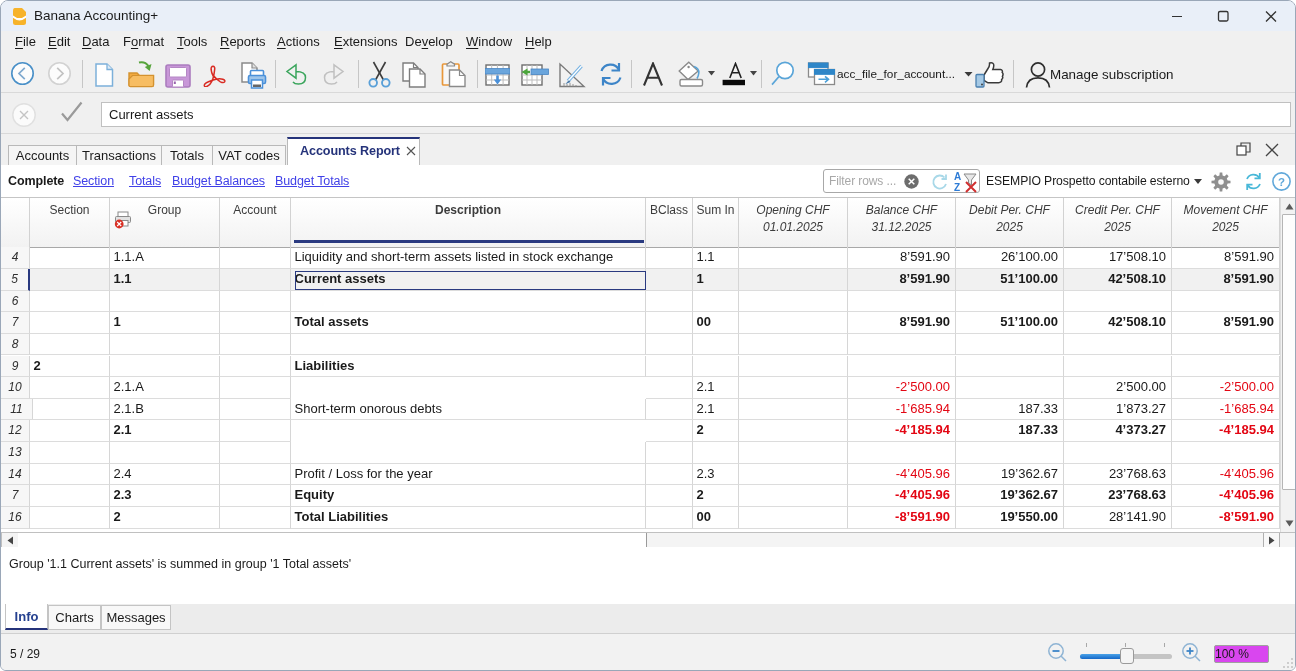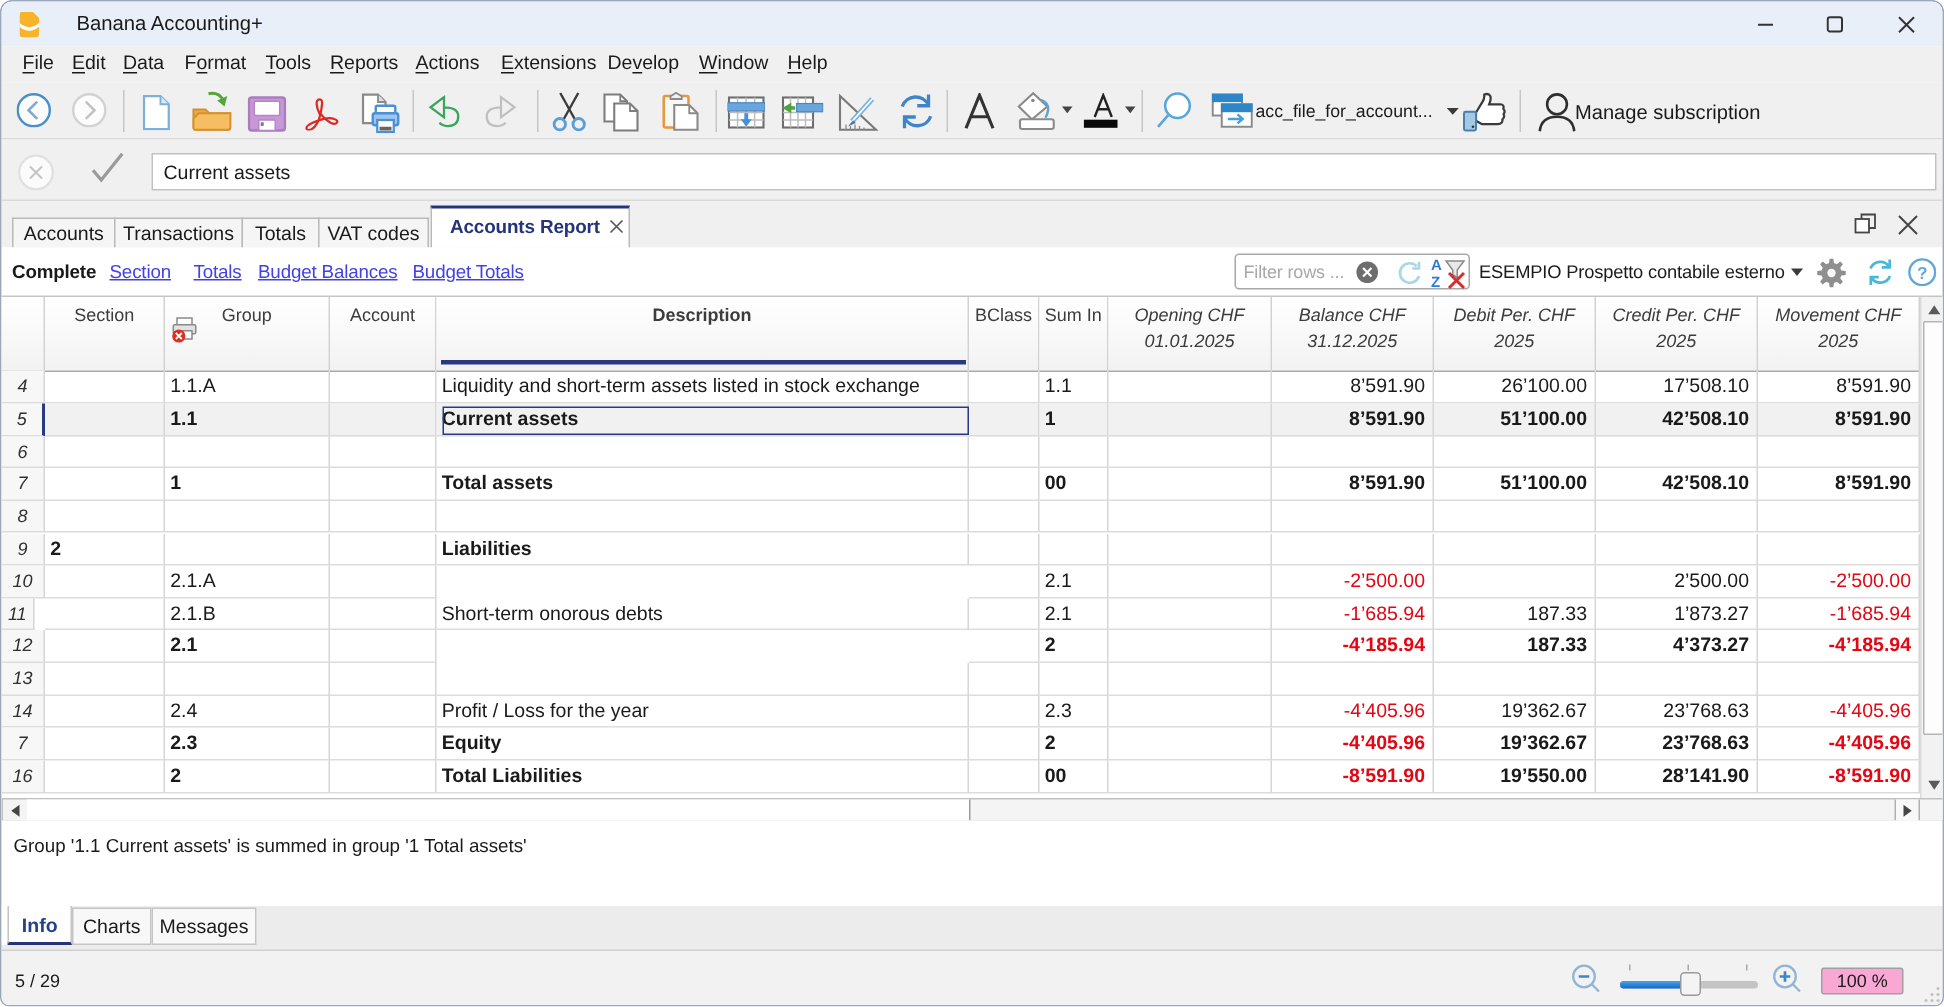--- a/index.html
+++ b/index.html
@@ -1,21 +1,21 @@
 <!DOCTYPE html>
 <html><head>
 <meta charset="utf-8">
 <style>
 * { margin:0; padding:0; box-sizing:border-box; }
 html,body { width:1296px; height:671px; background:#ffffff; font-family:"Liberation Sans", sans-serif; }
 #win { position:relative; width:1296px; height:671px; background:#ffffff; border:1px solid #9aa7b8; border-radius:8px 8px 6px 6px; overflow:hidden; }
 .abs { position:absolute; }
 
 #titlebar { position:absolute; left:0; top:0; width:100%; height:30px; background:#e9eff8; }
-#titlebar .title { position:absolute; left:50px; top:7px; font-size:13.5px; color:#1a1a1a; }
+#titlebar .title { position:absolute; left:33px; top:7px; font-size:13.5px; color:#1a1a1a; }
 .winbtn { position:absolute; top:0; height:30px; }
 
 #menubar { position:absolute; left:0; top:30px; width:100%; height:24px; background:#f0f0f0; font-size:13px; color:#1a1a1a; }
 #menubar span.mi { position:absolute; top:3px; }
 #menubar u { text-decoration:underline; text-underline-offset:2px; }
 
 #toolbar { position:absolute; left:0; top:54px; width:100%; height:38px; background:#f0f0f0; border-bottom:1px solid #d9d9d9; }
 .tsep { position:absolute; top:5px; height:28px; width:1px; background:#c6c6c6; }
 .ticon { position:absolute; }
 
@@ -407,21 +407,21 @@
         <div class="cell" style="left:219px;width:71px;padding-left:3.5px;"></div>
         <div class="cell" style="left:645px;width:47px;padding-left:3.5px;"></div>
         <div class="cell" style="left:692px;width:46px;padding-left:3.5px;">2.1</div>
         <div class="cell num" style="left:738px;width:109px;"></div>
         <div class="cell num red" style="left:847px;width:108px;">-2’500.00</div>
         <div class="cell num" style="left:955px;width:108px;"></div>
         <div class="cell num" style="left:1063px;width:108px;">2’500.00</div>
         <div class="cell num red" style="left:1171px;width:108px;">-2’500.00</div>
       </div>
       <div class="row" style="top:200.82px">
-        <div class="cell rn" style="left:0px;width:22px;">11</div>
+        <div class="cell rn" style="left:0px;width:32px;">11</div>
         <div class="cell" style="left:29px;width:80px;padding-left:3.5px;"></div>
         <div class="cell" style="left:109px;width:110px;padding-left:3.5px;">2.1.B</div>
         <div class="cell" style="left:219px;width:71px;padding-left:3.5px;"></div>
         <div class="cell" style="left:290px;width:355px;padding-left:3.5px;">Short-term onorous debts</div>
         <div class="cell" style="left:645px;width:47px;padding-left:3.5px;"></div>
         <div class="cell" style="left:692px;width:46px;padding-left:3.5px;">2.1</div>
         <div class="cell num" style="left:738px;width:109px;"></div>
         <div class="cell num red" style="left:847px;width:108px;">-1’685.94</div>
         <div class="cell num" style="left:955px;width:108px;">187.33</div>
         <div class="cell num" style="left:1063px;width:108px;">1’873.27</div>
@@ -486,21 +486,21 @@
         <div class="cell rn" style="left:0px;width:29px;">16</div>
         <div class="cell" style="left:29px;width:80px;padding-left:3.5px;"></div>
         <div class="cell" style="left:109px;width:110px;padding-left:3.5px;font-weight:bold;">2</div>
         <div class="cell" style="left:219px;width:71px;padding-left:3.5px;"></div>
         <div class="cell" style="left:290px;width:355px;padding-left:3.5px;font-weight:bold;">Total Liabilities</div>
         <div class="cell" style="left:645px;width:47px;padding-left:3.5px;"></div>
         <div class="cell" style="left:692px;width:46px;padding-left:3.5px;font-weight:bold;">00</div>
         <div class="cell num" style="left:738px;width:109px;"></div>
         <div class="cell num red" style="left:847px;width:108px;font-weight:bold;">-8’591.90</div>
         <div class="cell num" style="left:955px;width:108px;font-weight:bold;">19’550.00</div>
-        <div class="cell num" style="left:1063px;width:108px;font-weight:bold;">28’141.90</div>
+        <div class="cell num" style="left:1063px;width:108px;font-weight:normal;">28’141.90</div>
         <div class="cell num red" style="left:1171px;width:108px;font-weight:bold;">-8’591.90</div>
       </div>
       <div style="position:absolute;left:293.5px;top:73.1px;width:351px;height:19.2px;border:1.6px solid #2a3a80;z-index:5"></div>
       <div id="vscroll">
 <svg style="position:absolute;left:4px;top:5px" width="9" height="7">
           <path d="M4.5 0.5 L8.5 6.5 L0.5 6.5 Z" fill="#5a5a5a"></path>
         </svg>
 <div style="position:absolute;left:1px;top:16px;width:14px;height:276px;background:#fdfdfd;border:1px solid #b5b5b5;border-radius:1px"></div>
 <svg style="position:absolute;left:4px;top:322px" width="9" height="7">
           <path d="M4.5 6.5 L8.5 0.5 L0.5 0.5 Z" fill="#5a5a5a"></path>
@@ -538,21 +538,21 @@
       <div class="abs" style="left:1163px;top:9px;width:1px;height:4px;background:#a8a8a8"></div>
       <div class="abs" style="left:1079px;top:20px;width:92px;height:5px;background:#c4c4c4;border-radius:2.5px"></div>
       <div class="abs" style="left:1079px;top:20px;width:47px;height:5px;background:linear-gradient(#4aa2e8,#1468c8);border-radius:2.5px"></div>
       <div class="abs" style="left:1119px;top:14px;width:14px;height:16px;background:#f4f4f4;border:1px solid #9a9a9a;border-radius:3px"></div>
       <svg class="abs" style="left:1180px;top:8px" width="21" height="21" viewBox="0 0 21 21">
         <circle cx="9" cy="9" r="7.2" fill="none" stroke="#8fb4d4" stroke-width="1.5"></circle>
         <line x1="5.5" y1="9" x2="12.5" y2="9" stroke="#3d85c8" stroke-width="1.8"></line>
         <line x1="9" y1="5.5" x2="9" y2="12.5" stroke="#3d85c8" stroke-width="1.8"></line>
         <line x1="14.2" y1="14.2" x2="19" y2="19" stroke="#8fb4d4" stroke-width="1.5"></line>
       </svg>
-      <div class="abs" style="left:1213px;top:11px;width:55px;height:18px;background:#f9a8d4;border:1px solid #a0a0a0;border-radius:2px;font-size:12px;color:#1a1a1a;text-align:center;line-height:17px">100 %</div>
+      <div class="abs" style="left:1213px;top:11px;width:55px;height:18px;background:#d946ef;border:1px solid #a0a0a0;border-radius:2px;font-size:12px;color:#1a1a1a;line-height:17px">100 %</div>
       <svg class="abs" style="left:1280px;top:22px" width="14" height="14" viewBox="0 0 14 14">
         <g fill="#c0c0c0">
           <circle cx="11" cy="3" r="1"></circle>
           <circle cx="7" cy="7" r="1"></circle>
           <circle cx="11" cy="7" r="1"></circle>
           <circle cx="3" cy="11" r="1"></circle>
           <circle cx="7" cy="11" r="1"></circle>
           <circle cx="11" cy="11" r="1"></circle>
         </g>
       </svg>

